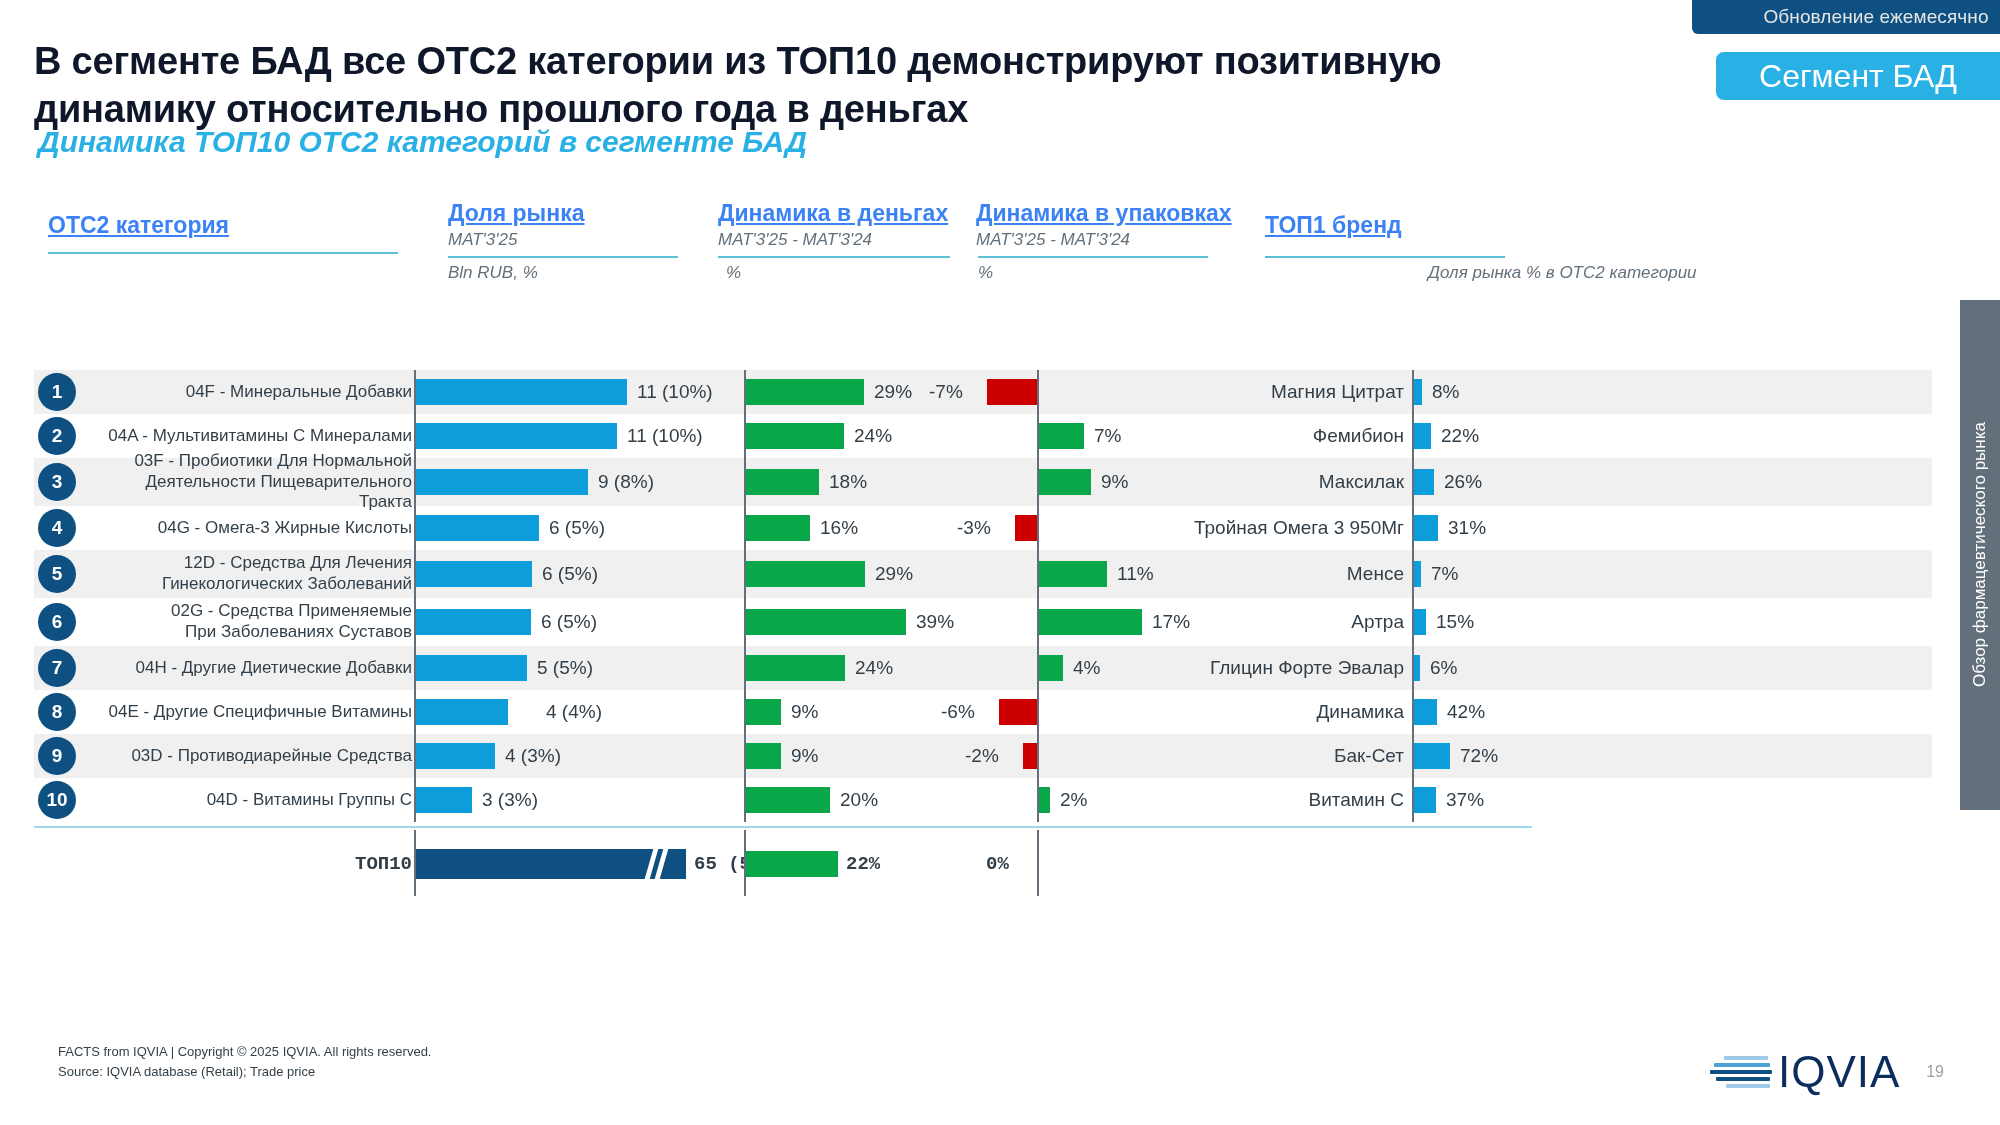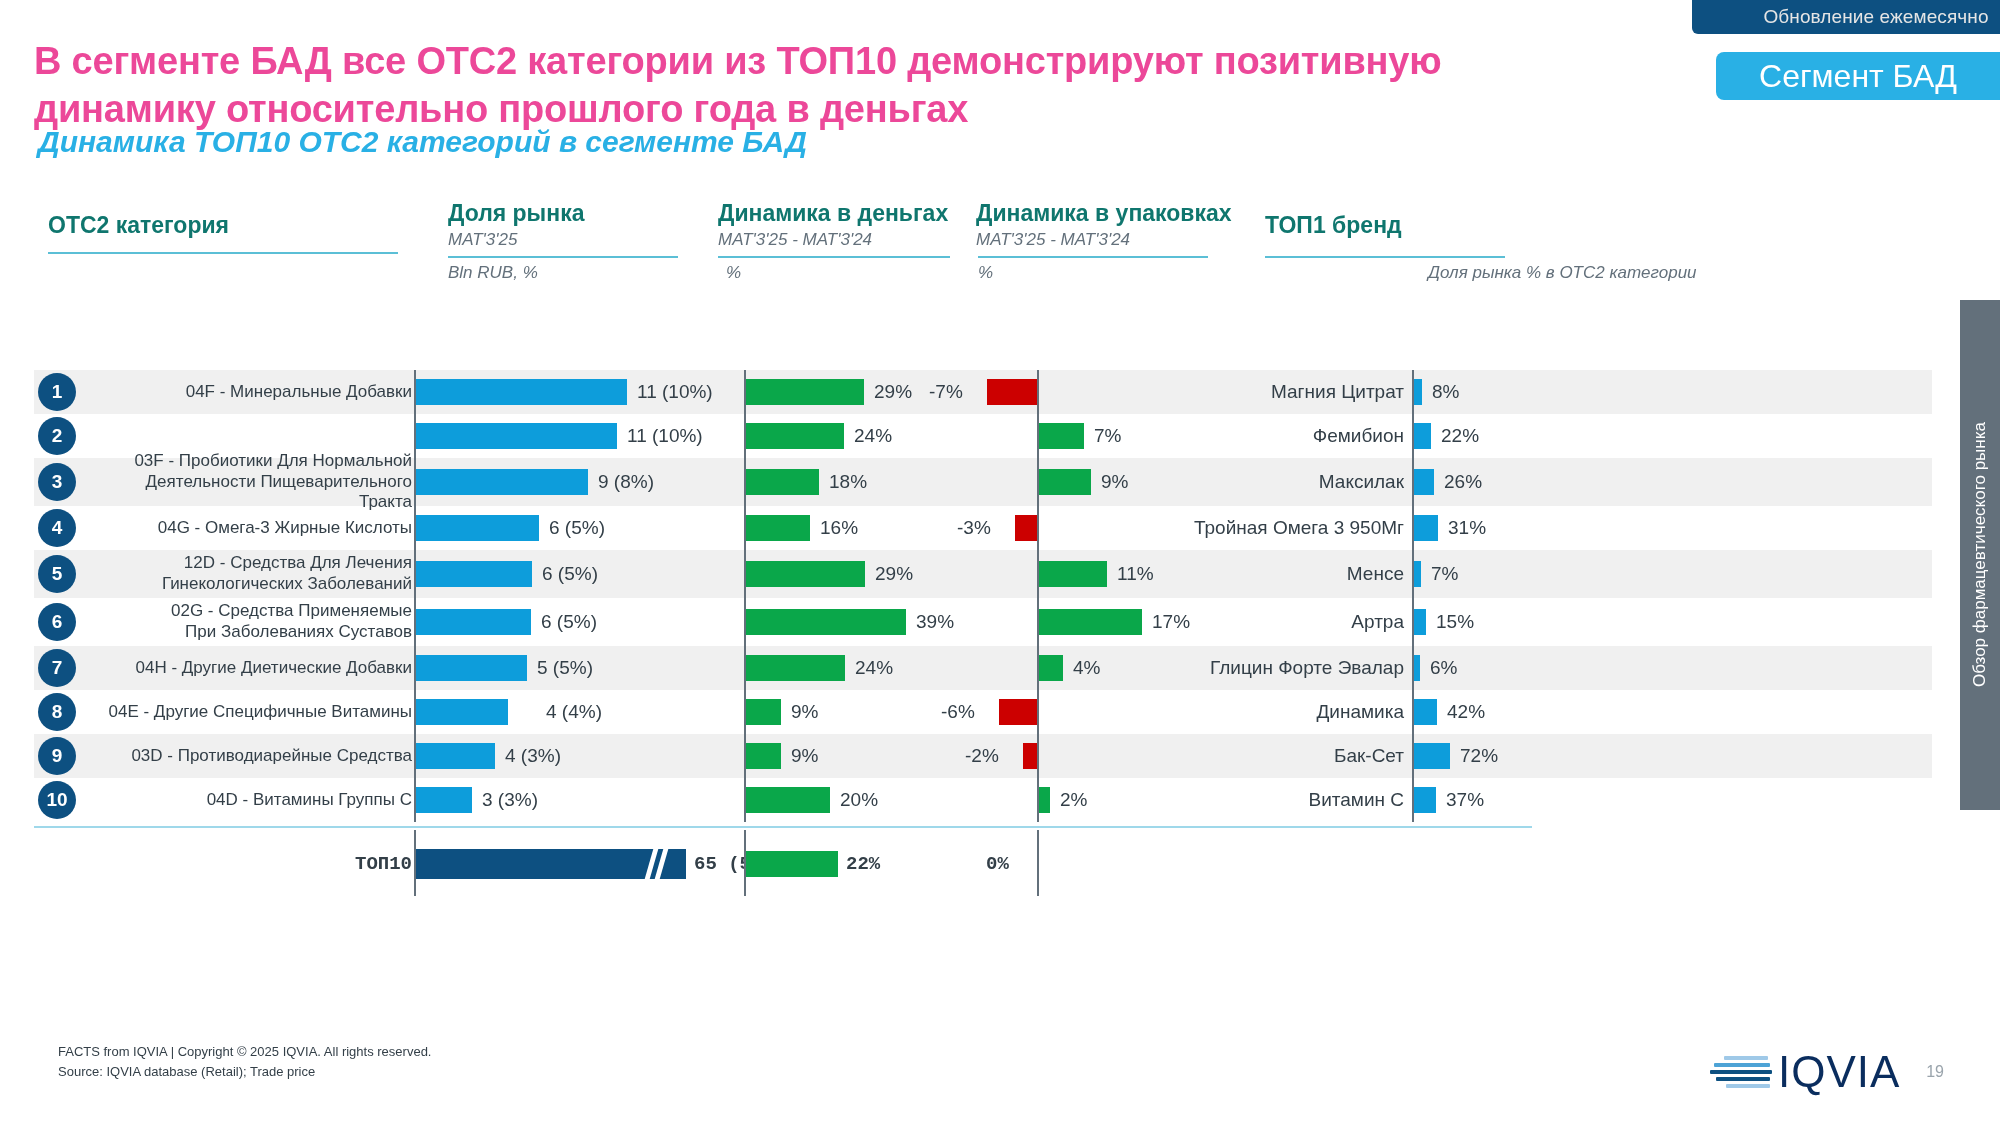--- a/index.html
+++ b/index.html
@@ -18,42 +18,42 @@
     font-size:19px;display:flex;align-items:center;justify-content:center;
     letter-spacing:.1px;
   }
   .badge-segment{
     position:absolute;top:52px;left:1716px;width:284px;height:48px;
     background:#29b0e5;color:#fff;border-radius:8px 0 0 8px;
     font-size:32px;display:flex;align-items:center;justify-content:center;
   }
   .title{
     position:absolute;left:34px;top:38px;width:1500px;
-    font-size:38px;font-weight:bold;line-height:1.25;color:#ec4899;
+    font-size:38px;font-weight:bold;line-height:1.25;color:#0f172a;
     letter-spacing:-0.2px;
   }
   .subtitle{
     position:absolute;left:38px;top:125px;width:1300px;
     font-size:30px;font-style:italic;font-weight:bold;color:#29b0e5;
   }
 
   
   .rail{
     position:absolute;right:0;top:300px;width:40px;height:510px;
     background:#63707b;color:#fff;
     display:flex;align-items:center;justify-content:center;
   }
   .rail span{
     writing-mode:vertical-rl;transform:rotate(180deg);
     font-size:17px;white-space:nowrap;
   }
 
   
   .colhead{position:absolute;}
-  .colhead .h1{font-size:23px;font-weight:bold;color:#0f766e;white-space:nowrap;}
+  .colhead .h1{font-size:23px;font-weight:bold;color:#3b82f6;white-space:nowrap;text-decoration:underline;}
   .colhead .h2{font-size:17px;font-style:italic;color:#63707b;white-space:nowrap;margin-top:3px;}
   .rule{position:absolute;height:2px;background:#5bbfd6;}
   .unit{position:absolute;font-size:17px;font-style:italic;color:#63707b;white-space:nowrap;}
 
   
   .rows{position:absolute;left:34px;top:370px;width:1898px;}
   .row{position:relative;height:44px;}
   .row.alt{background:#f0f0f0;}
   .row.tall{height:48px;}
 
@@ -181,20 +181,23 @@
         <div class="pd-axis"></div>
         <div class="pd-bar neg" style="left:953px;width:50px;"></div>
         <div class="pd-lbl" style="left:895px;">-7%</div>
         <div class="brand">Магния Цитрат</div>
         <div class="br-axis"></div>
         <div class="br-bar" style="width:8px;"></div>
         <div class="br-lbl" style="left:1398px;">8%</div>
       </div>
       <div class="row">
         <div class="rank">2</div>
+        <div class="cat">
+          <div><span>04A - Мультивитамины С Минералами</span></div>
+        </div>
         <div class="ms-axis"></div>
         <div class="ms-bar" style="width:201px;"></div>
         <div class="ms-lbl" style="left:593px;">11 (10%)</div>
         <div class="md-axis"></div>
         <div class="md-bar" style="width:98px;"></div>
         <div class="md-lbl" style="left:820px;">24%</div>
         <div class="pd-axis"></div>
         <div class="pd-bar pos" style="width:45px;"></div>
         <div class="pd-lbl" style="left:1060px;">7%</div>
         <div class="brand">Фемибион</div>

